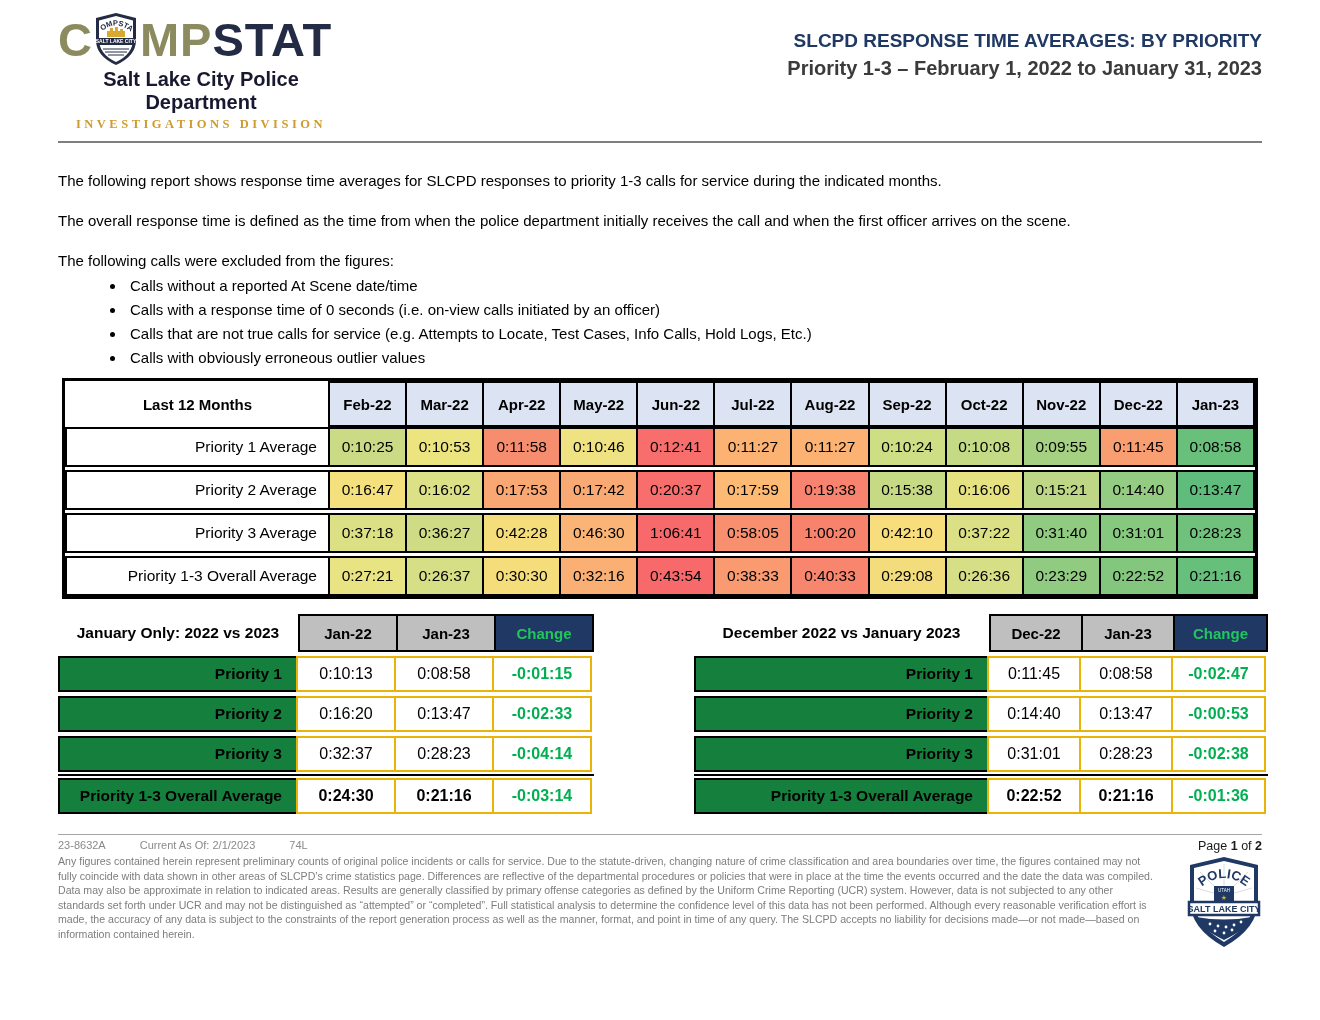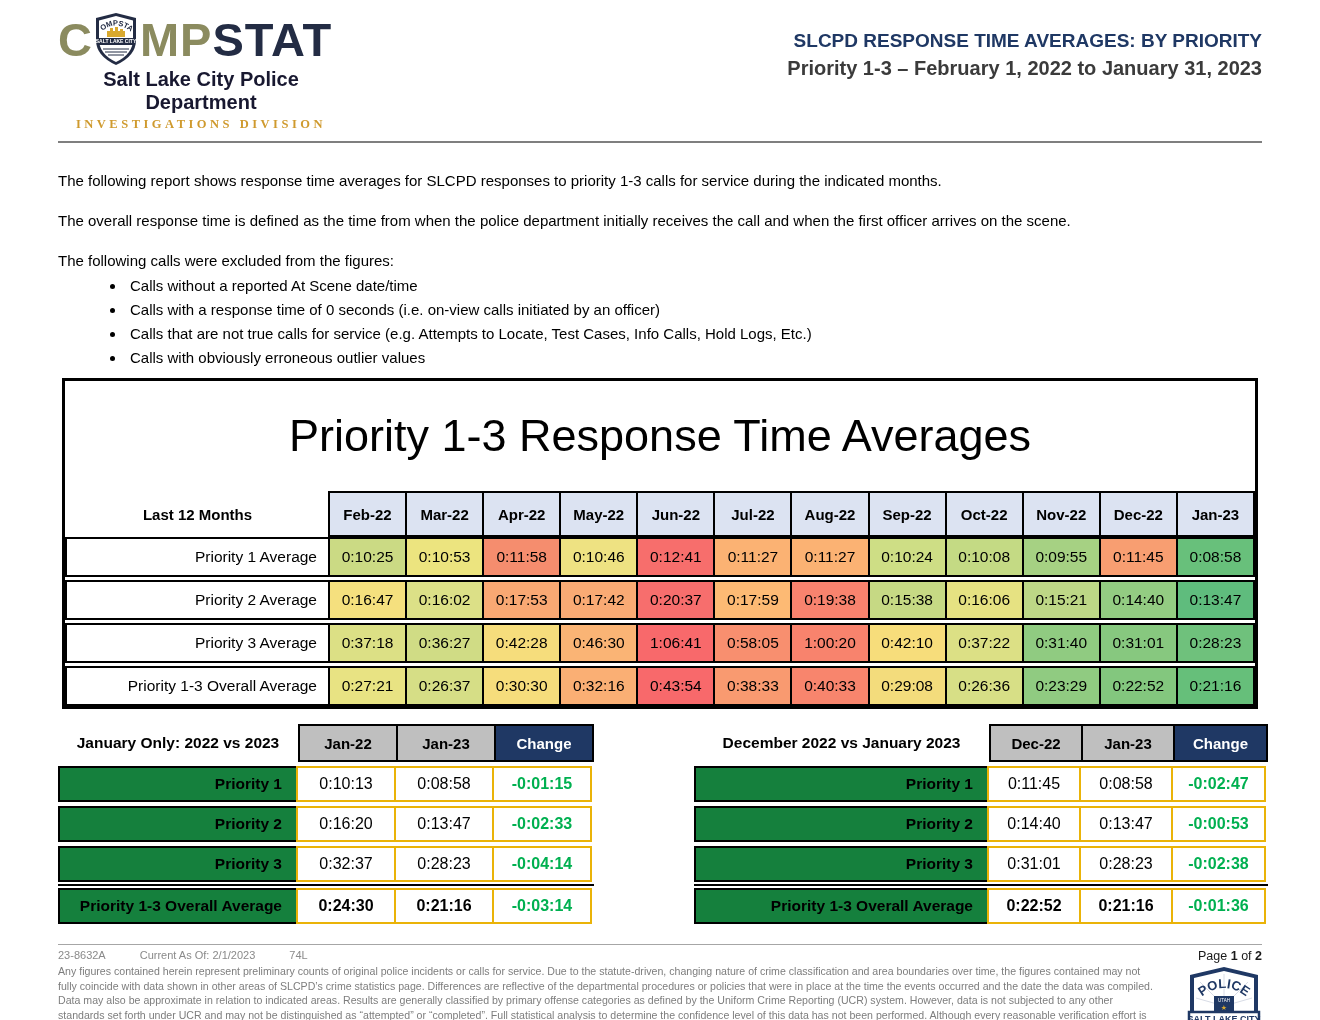--- a/index.html
+++ b/index.html
@@ -39,21 +39,21 @@
   .month-cell { flex:1; background:#dce3f2; font-weight:700; font-size:15px; height:46px; }
   .row-label { width:265px; flex:none; background:#fff; justify-content:flex-end; padding-right:11px; font-size:15.5px; height:40px; }
   .value-cell { flex:1; font-size:15.5px; height:40px; }
 
   
   .cmp-row { display:flex; justify-content:space-between; margin-top:15px; margin-left:0; width:1210px; }
   .cmp { background:#fff; }
   .cmp .hcell { border:2px solid #000; font-weight:700; font-size:15px; height:38px; display:flex; align-items:center; justify-content:center; }
   .cmp .title-cell { border:none; font-weight:700; font-size:15.5px; }
   .cmp .hgray { background:#bfbfbf; }
-  .cmp .hnavy { background:#1f3864; color:#ffffff; }
+  .cmp .hnavy { background:#1f3864; color:#22c55e; }
   .cmp .lab { justify-content:flex-end; padding-right:14px; font-weight:700; font-size:15.5px; background:#15803d; border:2px solid #000; height:36px; display:flex; align-items:center; }
   .cmp .val { font-size:16px; background:#fff; border:2px solid #eab308; height:36px; display:flex; align-items:center; justify-content:center; }
   .cmp .chg { color:#00b050; font-weight:700; }
   .cmp .bold { font-weight:700; }
   .sep-line { height:2px; background:#000; margin:2px 0; }
   .cmp .trow + .trow { margin-top:4px; }
 
   
   .foot-rule { height:1px; background:#a6a6a6; margin-top:20px; }
   .foot { display:flex; margin-top:4px; }
@@ -111,21 +111,20 @@
     <p class="last">The following calls were excluded from the figures:</p>
     <ul>
         <li>Calls without a reported At Scene date/time</li>
         <li>Calls with a response time of 0 seconds (i.e. on-view calls initiated by an officer)</li>
         <li>Calls that are not true calls for service (e.g. Attempts to Locate, Test Cases, Info Calls, Hold Logs, Etc.)</li>
         <li>Calls with obviously erroneous outlier values</li>
       </ul>
   </div>
 
   <div class="main-box">
-    <div class="box-title">Priority 1-3 Response Time Averages</div>
     <div class="trow">
       <div class="tcell corner-cell">Last 12 Months</div>
     <div class="tcell month-cell">Feb-22</div>
         <div class="tcell month-cell">Mar-22</div>
         <div class="tcell month-cell">Apr-22</div>
         <div class="tcell month-cell">May-22</div>
         <div class="tcell month-cell">Jun-22</div>
         <div class="tcell month-cell">Jul-22</div>
         <div class="tcell month-cell">Aug-22</div>
         <div class="tcell month-cell">Sep-22</div>

